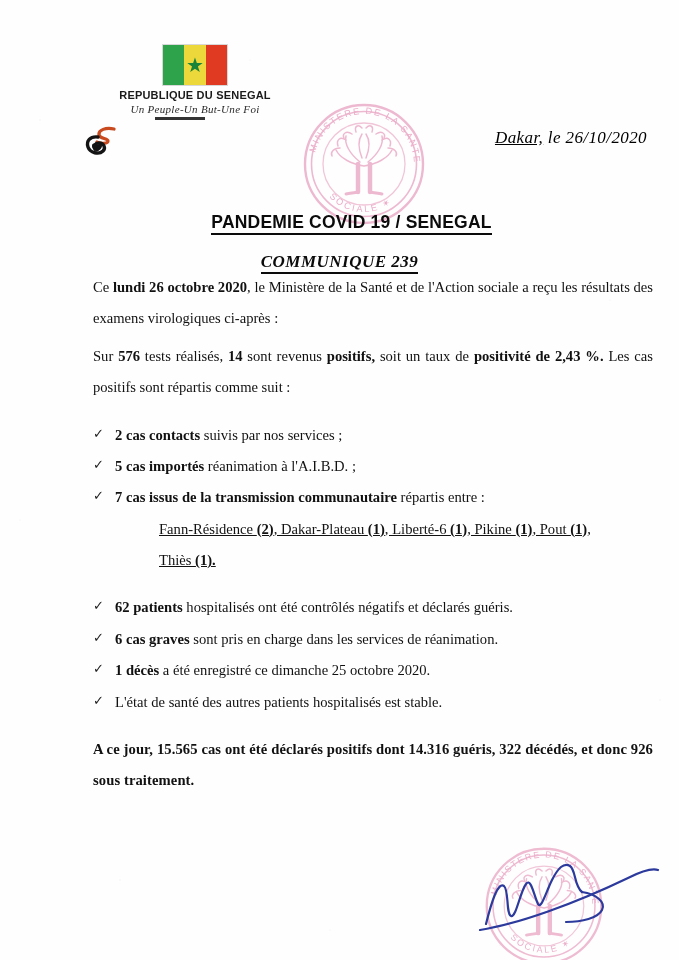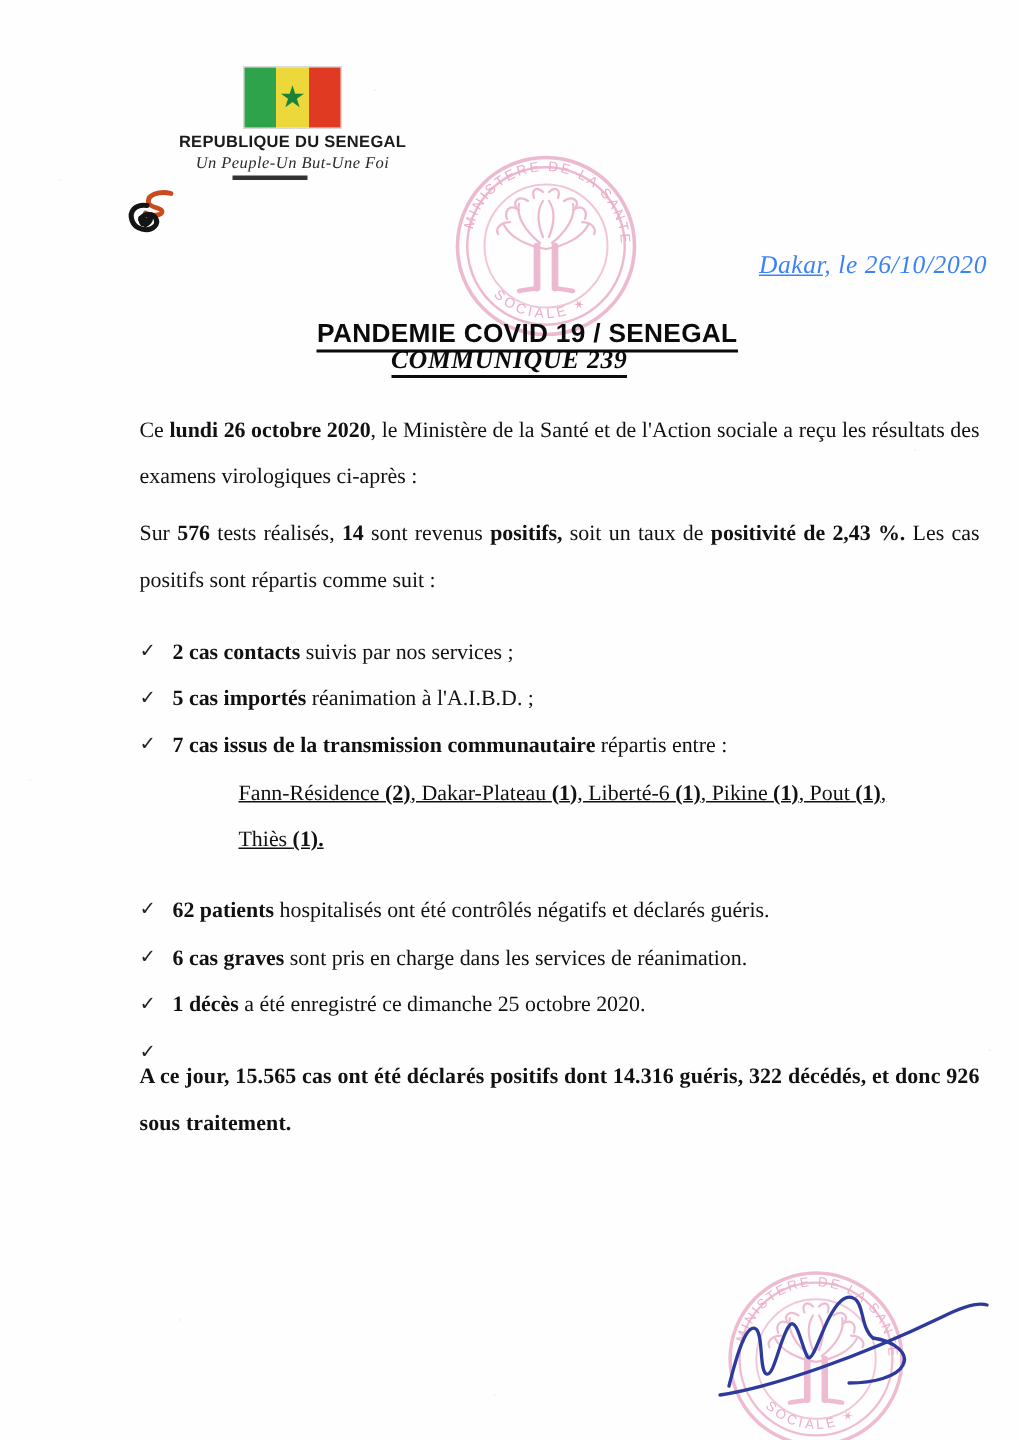--- a/index.html
+++ b/index.html
@@ -99,28 +99,27 @@
     letter-spacing: .3px;
   }
   #ministry-name .line2 {
     display: block;
     padding-left: 26px;
     font-size: 17px;
   }
 
   #date-line {
     position: absolute;
-    right: 21px;
+    right: 32px;
     top: 128px;
     font-family: "Liberation Serif", serif;
     font-style: italic;
     font-size: 17px;
-    color: #3b82f6;
+    color: #000000;
     letter-spacing: .4px;
-    margin-top: 39px;
   }
   #date-line .city { text-decoration: underline; }
 
   
   .stamp {
     position: absolute;
     pointer-events: none;
   }
   #stamp-top { left: 296px; top: 96px; width: 136px; height: 136px; opacity: .62; }
   #stamp-bottom { left: 478px; top: 840px; width: 132px; height: 132px; opacity: .60; }
@@ -137,21 +136,21 @@
     font-size: 17.5px;
     letter-spacing: .2px;
     color: #0b0b0b;
   }
   #title-main span {
     border-bottom: 2.5px solid #0b0b0b;
     padding-bottom: 1px;
   }
   #title-sub {
     position: absolute;
-    left: 0; top: 230px;
+    left: 0; top: 252px;
     width: 679px;
     text-align: center;
     font-family: "Liberation Serif", serif;
     font-weight: bold;
     font-style: italic;
     font-size: 17px;
     letter-spacing: .5px;
     color: #0b0b0b;
   }
   #title-sub span {
@@ -346,21 +345,21 @@
       <li>
         <span class="tick">✓</span>
         <b>6 cas graves</b><span> sont pris en charge dans les services de réanimation.</span>
       </li>
       <li>
         <span class="tick">✓</span>
         <b>1 décès</b><span> a été enregistré ce dimanche 25 octobre 2020.</span>
       </li>
       <li>
         <span class="tick">✓</span>
-        <b></b>
+        <b></b><span>L'état de santé des autres patients hospitalisés est stable.</span>
       </li>
     </ul>
 
     <div class="spacer-md"></div>
 
     <p class="para-summary">A ce jour, 15.565 cas ont été déclarés positifs dont 14.316 guéris, 322 décédés, et donc 926 sous traitement.</p>
 
     <div class="spacer-md"></div>
 
   </div>

